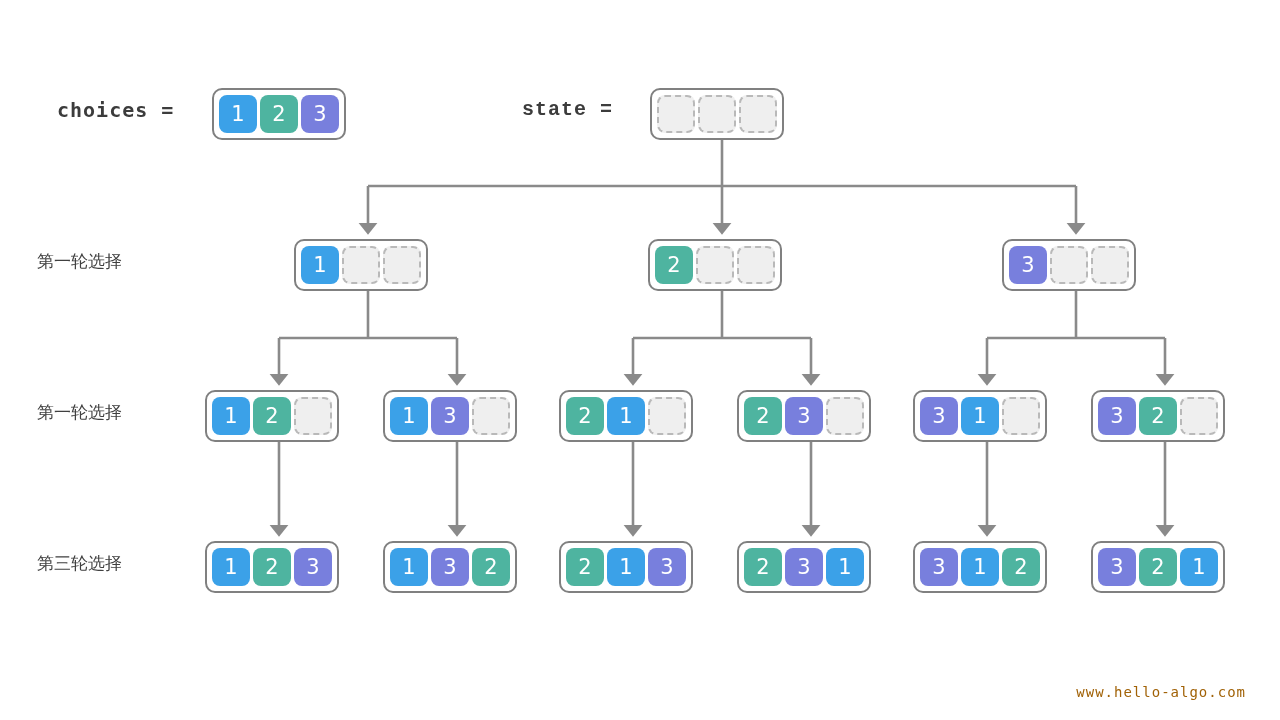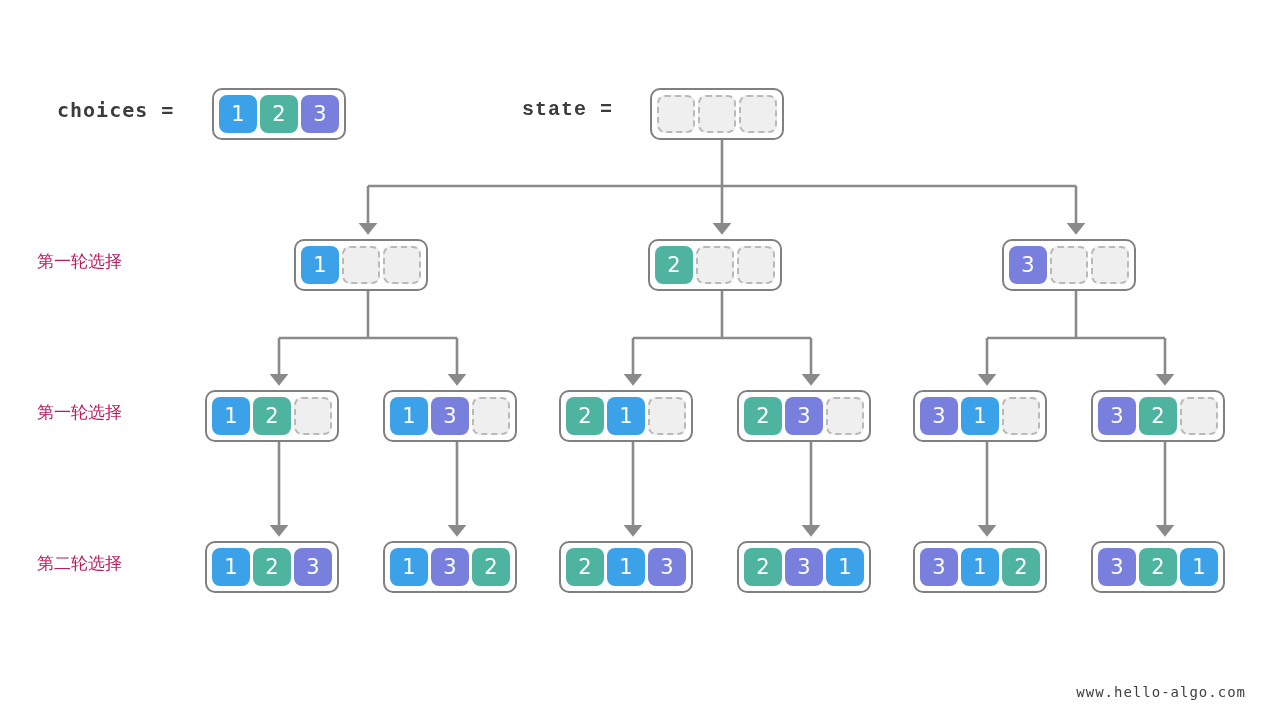--- a/index.html
+++ b/index.html
@@ -42,21 +42,21 @@
     letter-spacing: 1px;
     color: #3c3c3c;
     white-space: nowrap;
   }
 
   
   .row-label {
     position: absolute;
     font-family: "DejaVu Sans", "Liberation Sans", sans-serif;
     font-size: 17px;
-    color: #be185d;
+    color: #404040;
     white-space: nowrap;
   }
 
   
   .array {
     position: absolute;
     display: flex;
     align-items: center;
     gap: 3px;
     padding: 5px;
@@ -87,21 +87,21 @@
     color: transparent;
   }
 
   .watermark {
     position: absolute;
     right: 34px;
     bottom: 20px;
     font-family: "DejaVu Sans Mono", "Liberation Mono", monospace;
     font-size: 14px;
     letter-spacing: 1px;
-    color: #404040;
+    color: #a16207;
     z-index: 2;
   }
 </style>
 </head>
 <body>
 
 <div id="canvas">
 
   <svg id="wires" viewBox="0 0 1280 720" width="1280" height="720">
     <defs>
@@ -152,21 +152,21 @@
 
   <div class="hdr-label" style="left:522px; top:98px;font-family:Liberation Mono, monospace;">state =</div>
   <div class="array" style="left:650px; top:88px;">
       <div class="cell empty"></div>
       <div class="cell empty"></div>
       <div class="cell empty"></div>
     </div>
 
   <div class="row-label" style="left:37px; top:250px;">第一轮选择</div>
   <div class="row-label" style="left:37px; top:401px;">第一轮选择</div>
-  <div class="row-label" style="left:37px; top:552px;">第二轮选择</div>
+  <div class="row-label" style="left:37px; top:552px;">第三轮选择</div>
 
   <div class="array" style="left:294px; top:239px;">
       <div class="cell" style="background: rgb(59, 161, 232);">1</div>
       <div class="cell empty"></div>
       <div class="cell empty"></div>
     </div>
   <div class="array" style="left:648px; top:239px;">
       <div class="cell" style="background: rgb(78, 180, 160);">2</div>
       <div class="cell empty"></div>
       <div class="cell empty"></div>

